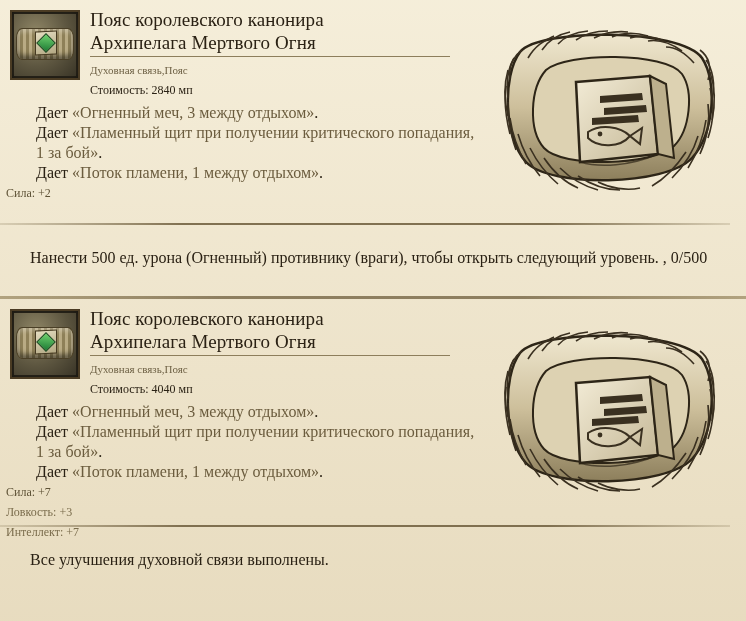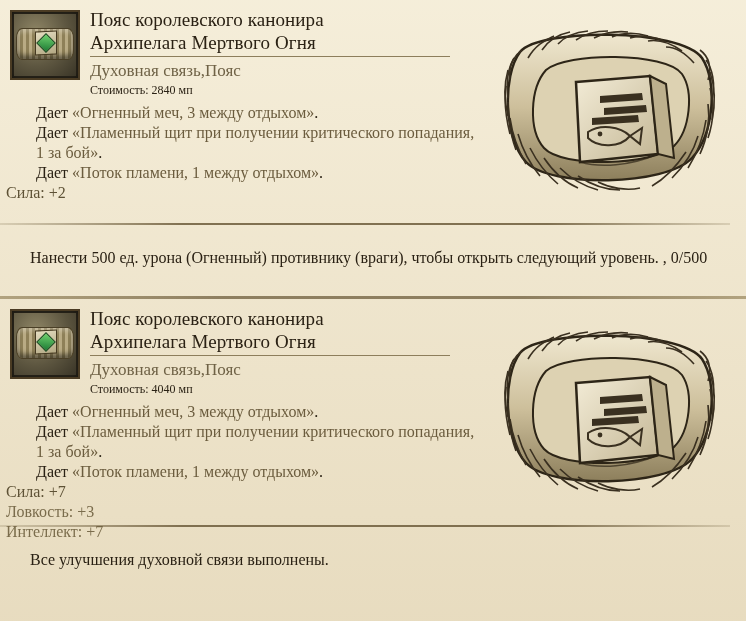--- a/index.html
+++ b/index.html
@@ -106,21 +106,21 @@
     color: #2a2114;
     letter-spacing: 0.1px;
   }
   .title-rule {
     height: 1px;
     background: #8d7e5c;
     margin: 2px 0 4px 0;
     width: 360px;
   }
   .item-sub {
-    font-size: 17px;
+    font-size: 11px;
     line-height: 19px;
     color: #6f6246;
   }
   .item-cost {
     font-size: 12px;
     line-height: 21px;
     color: #2a2114;
   }
 
   
@@ -138,21 +138,21 @@
   .hang {
     padding-left: 30px;
     text-indent: -30px;
   }
   .quote {
     color: #6b5c3e;
     margin-top: 36px;
   }
   .stat {
     color: #5e5236;
-    font-size: 16px;
+    font-size: 12px;
     line-height: 20px;
   }
   .stat-dim { color: #7a6c4c; }
 
   
   .art {
     position: absolute;
     right: 6px;
     top: 6px;
     width: 260px;

